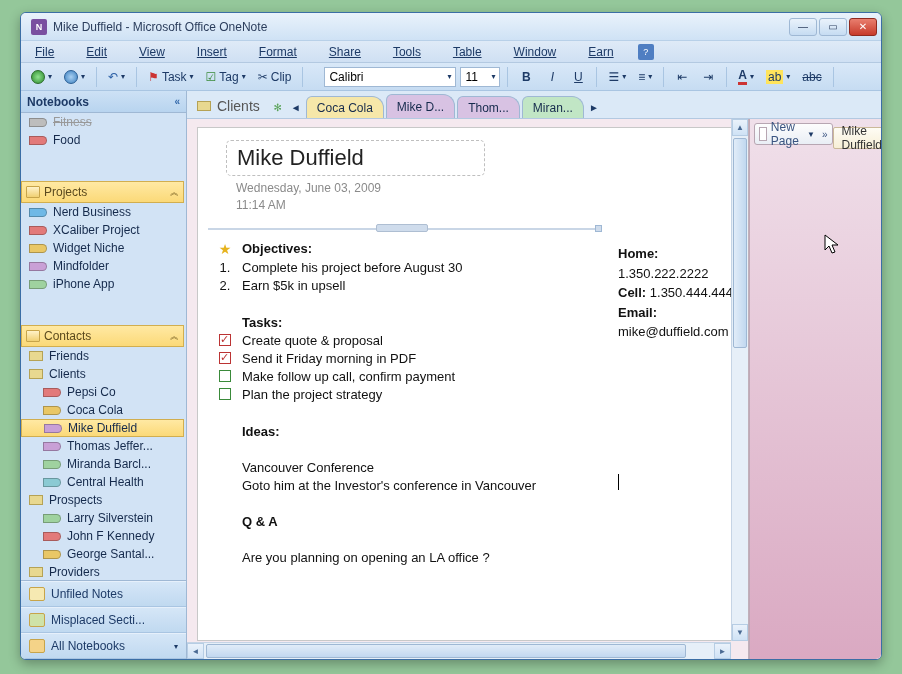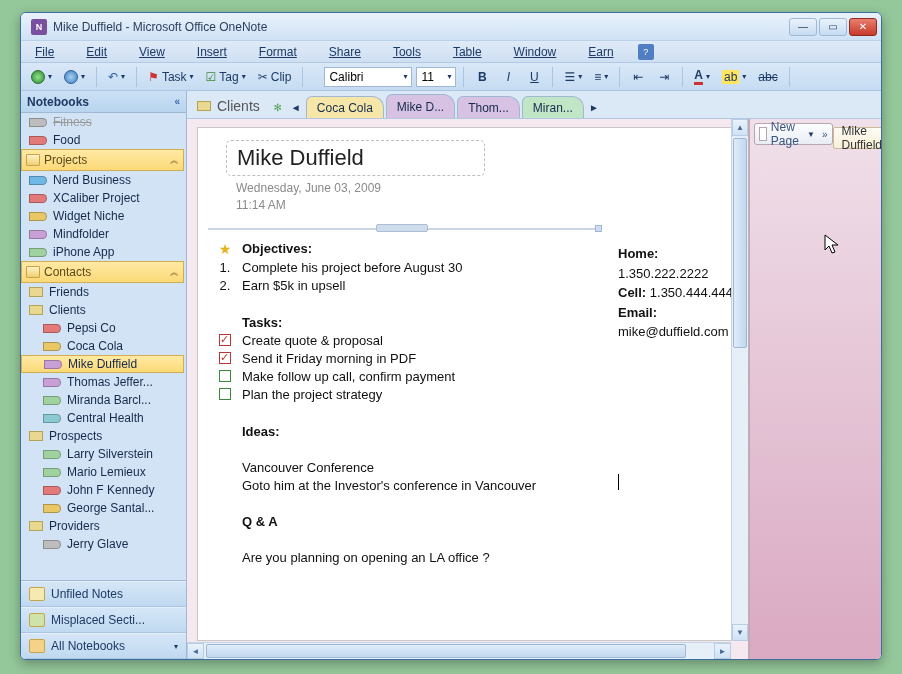--- a/index.html
+++ b/index.html
@@ -91,21 +91,21 @@
   padding: 0 4px;
   color: #1d3a66;
   border-radius: 3px;
   cursor: pointer;
   gap: 3px;
 }
 .dd { font-size: 8px; color: #1d3a66; }
 .circle-green { width: 14px; height: 14px; border-radius: 50%; background: radial-gradient(#8fe28f, #2b8a2b); border: 1px solid #2b6b2b; }
 .circle-blue { width: 14px; height: 14px; border-radius: 50%; background: radial-gradient(#a8d0f2, #3b7fbf); border: 1px solid #2b5f95; }
 .font-box {
-  height: 20px; width: 88px;
+  height: 20px; width: 132px;
   background: white;
   border: 1px solid #9fb8d4;
   padding: 0 4px;
   display: flex; align-items: center;
   font-size: 12px;
 }
 .size-box { width: 40px; }
 .bold { font-weight: bold; }
 .italic { font-style: italic; }
 .underline-txt { text-decoration: underline; }
@@ -139,20 +139,21 @@
 .nb-list { flex: 1; overflow-y: auto; padding-right: 2px; }
 .nb-section-title {
   height: 22px;
   background: linear-gradient(#ffe9a3, #fbd978);
   border: 1px solid #d1ae4f;
   display: flex; align-items: center;
   padding: 0 4px;
   color: #5b4a1e;
   gap: 4px;
   cursor: pointer;
+  margin-top: 32px;
 }
 .nb-section-title .chev { margin-left: auto; font-size: 9px; color: #7a6224; }
 .nb-icon { width: 14px; height: 12px; background: linear-gradient(#fff2c8, #f0d073); border: 1px solid #c7a44a; border-radius: 1px; }
 .nb-item {
   height: 18px;
   display: flex; align-items: center;
   padding: 0 4px 0 8px;
   gap: 6px;
   color: #152a4c;
   cursor: pointer;
@@ -564,24 +565,20 @@
           </div>
         <div class="nb-item">
             <span class="folder-mini"></span>
             <span>Prospects</span>
           </div>
         <div class="nb-item sub">
             <span class="tab-swatch" style="background:#9fd29f"></span>
             <span>Larry Silverstein</span>
           </div>
         <div class="nb-item sub">
-            <span class="tab-swatch" style="background:#9fd29f"></span>
-            <span>Mario Lemieux</span>
-          </div>
-        <div class="nb-item sub">
             <span class="tab-swatch" style="background:#e27a7a"></span>
             <span>John F Kennedy</span>
           </div>
         <div class="nb-item sub">
             <span class="tab-swatch" style="background:#e9c766"></span>
             <span>George Santal...</span>
           </div>
         <div class="nb-item">
             <span class="folder-mini"></span>
             <span>Providers</span>

